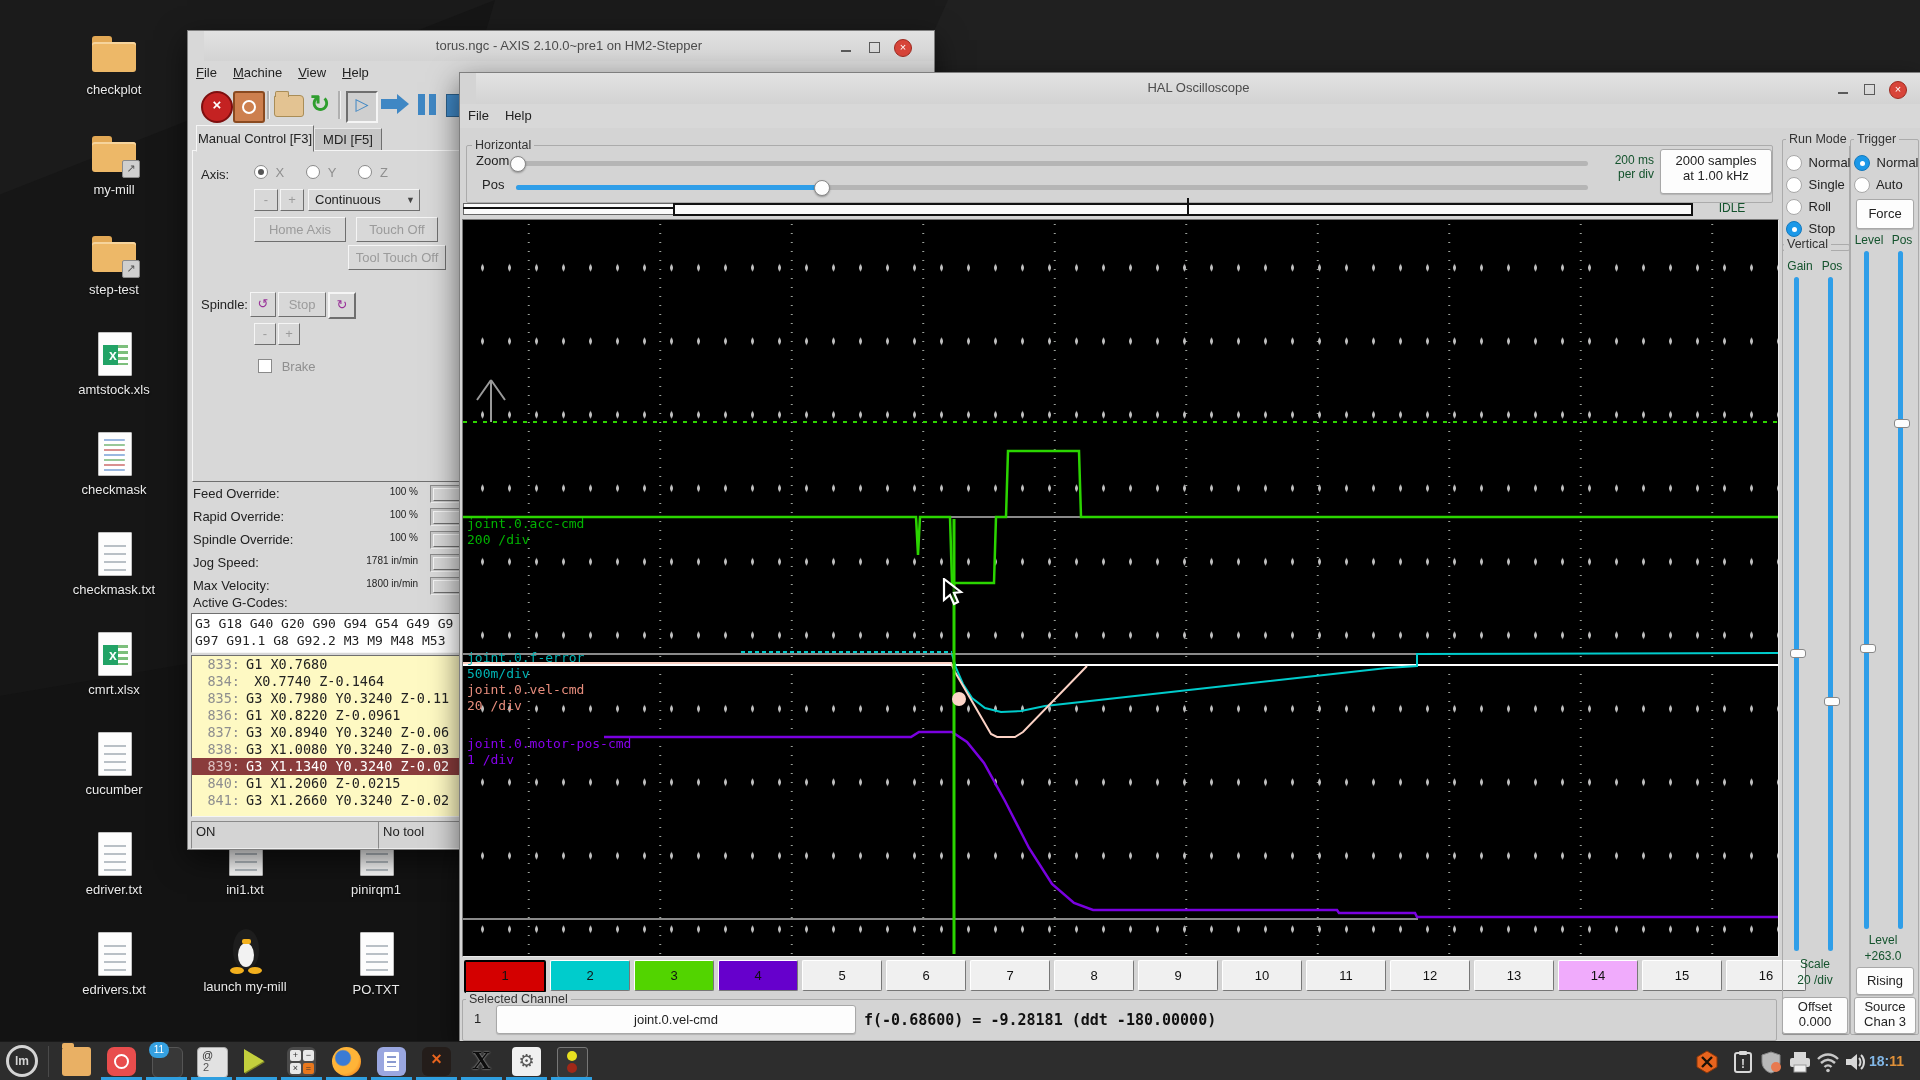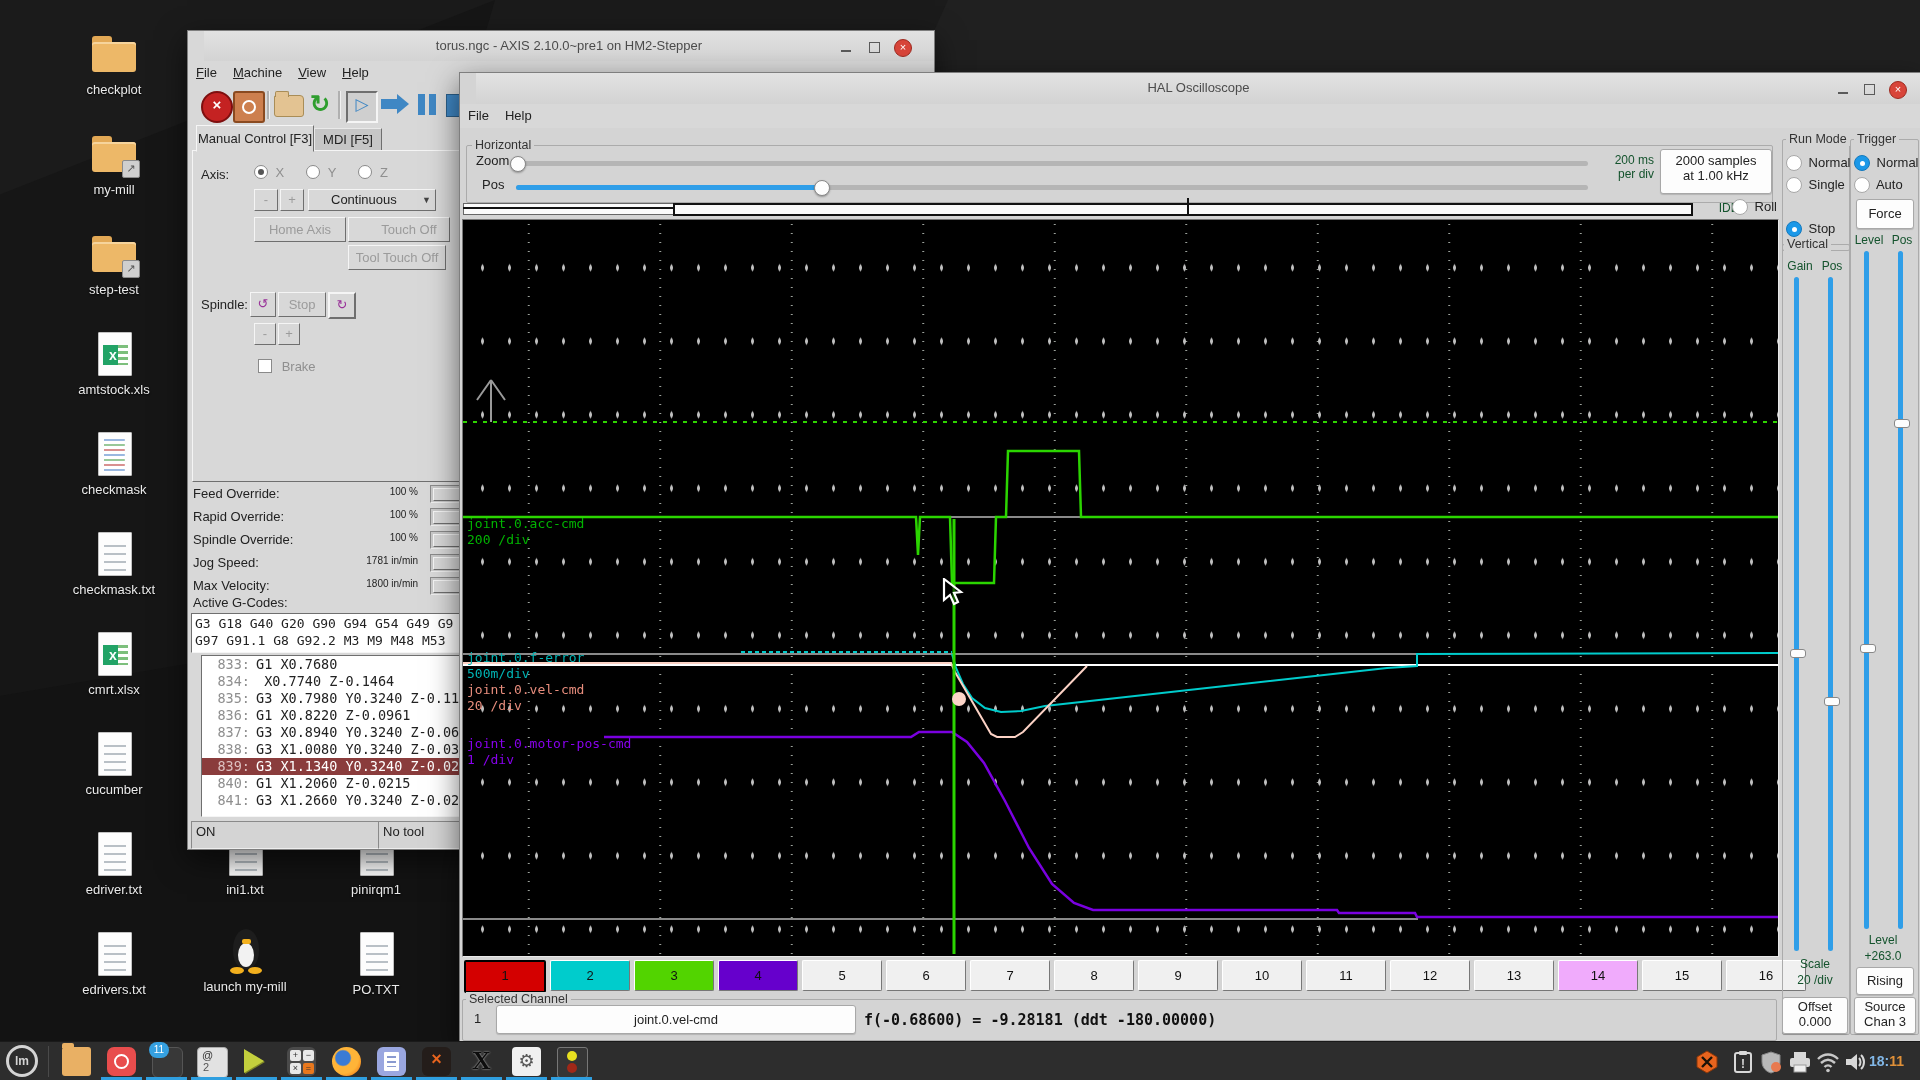--- a/index.html
+++ b/index.html
@@ -70,21 +70,21 @@
   .notebook{position:absolute;left:4px;top:119px;width:736px;height:330px;border:1px solid;border-color:#f5f5f5 #6f6f6f #6f6f6f #f5f5f5;background:#d8d8d8;}
   .axis-label{font-size:13px;color:#222;}
   .graylab{color:#8f8f8f;}
   .ovr-row{position:absolute;left:5px;height:22px;width:740px;}
   .ovr-label{position:absolute;left:0;top:3px;font-size:13px;}
   .ovr-value{position:absolute;left:130px;width:95px;top:3px;text-align:right;font-size:10px;}
   .ovr-slider{position:absolute;left:237px;top:2px;width:150px;height:16px;background:#c9c9c9;border:1px solid;border-color:#8a8a8a #eee #eee #8a8a8a;}
   .ovr-knob{position:absolute;left:2px;top:1.5px;width:30px;height:11px;background:#d8d8d8;border:1px solid;border-color:#f5f5f5 #6f6f6f #6f6f6f #f5f5f5;}
   .mono{font-family:"DejaVu Sans Mono",monospace;}
   #gcode-box{left:3px;top:582px;width:370px;height:36px;font-size:13px;line-height:17px;padding:1px 3px;overflow:hidden;white-space:nowrap;}
-  #gcode-list{left:13px;top:624px;width:370px;height:160px;background:#ffffff;border:1px solid;border-color:#6f6f6f #f5f5f5 #f5f5f5 #6f6f6f;overflow:hidden;}
+  #gcode-list{left:3px;top:624px;width:370px;height:160px;background:#fef9c3;border:1px solid;border-color:#6f6f6f #f5f5f5 #f5f5f5 #6f6f6f;overflow:hidden;}
   .gline{height:17px;line-height:17px;font-size:13.5px;white-space:pre;}
   .gline .gnum{display:inline-block;width:48px;text-align:right;color:#8f8f8f;padding-right:6px;}
   .gline.active{background:#8a3c3c;color:#fff;}
   .gline.active .gnum{color:#ddc0c0;}
   .status-cell{position:absolute;top:790px;height:22px;background:#d4d4d4;border:1px solid;border-color:#8a8a8a #eee #eee #8a8a8a;font-size:13px;padding:2px 4px;}
   
   #scope-win{left:459px;top:72px;width:1461px;height:969px;z-index:10;background:#d4d4d4;}
   .groupbox{position:absolute;border:1px solid #ababab;border-radius:2px;}
   .groupbox-label{position:absolute;font-size:12.5px;color:#333;background:#d4d4d4;padding:0 3px;}
   .slider-groove{position:absolute;height:5px;background:#b5b5b5;border-radius:3px;}
@@ -280,26 +280,26 @@
 
     <div class="tab active" style="left:8px;width:116px;">Manual Control [F3]</div>
     <div class="tab inactive" style="left:126px;width:66px;">MDI [F5]</div>
     <div class="notebook"></div>
 
     <div class="abs axis-label" style="left:13px;top:136px;">Axis:</div>
     <div class="abs" id="axis-radios" style="left:66px;top:134px;"><span style="margin-right: 22px;"><span class="radio sel"></span><span class="axis-label graylab" style="margin-left: 4px;"> X</span></span><span style="margin-right: 22px;"><span class="radio"></span><span class="axis-label graylab" style="margin-left: 4px;"> Y</span></span><span style="margin-right: 22px;"><span class="radio"></span><span class="axis-label graylab" style="margin-left: 4px;"> Z</span></span></div>
 
     <div class="abs raised tkbtn disabled" style="left:66px;top:158px;width:22px;height:20px;line-height:20px;">-</div>
     <div class="abs raised tkbtn disabled" style="left:92px;top:158px;width:22px;height:20px;line-height:20px;">+</div>
-    <div class="abs raised tkbtn" style="left:120px;top:158px;width:104px;height:20px;line-height:20px;text-align:left;padding-left:22px;">
+    <div class="abs raised tkbtn" style="left:120px;top:158px;width:104px;height:20px;line-height:20px;text-align:left;padding-left:6px;">
       <span>Continuous</span>
       <span style="float:right;margin-right:4px;font-size:9px;color:#444;">▼</span>
     </div>
     <div class="abs raised tkbtn disabled" style="left:66px;top:186px;width:90px;height:23px;line-height:23px;">Home Axis</div>
-    <div class="abs raised tkbtn disabled" style="left:160px;top:186px;width:80px;height:23px;line-height:23px;padding-left:20px;">Touch Off</div>
+    <div class="abs raised tkbtn disabled" style="left:168px;top:186px;width:80px;height:23px;line-height:23px;">Touch Off</div>
     <div class="abs raised tkbtn disabled" style="left:160px;top:214px;width:96px;height:23px;line-height:23px;">Tool Touch Off</div>
 
     <div class="abs axis-label" style="left:13px;top:266px;">Spindle:</div>
     <div class="abs raised tkbtn" style="left:62px;top:261px;width:24px;height:23px;line-height:22px;color:#993399;">↺</div>
     <div class="abs raised tkbtn disabled" style="left:90px;top:261px;width:46px;height:23px;line-height:23px;">Stop</div>
     <div class="abs raised tkbtn" style="left:140px;top:261px;width:24px;height:23px;line-height:22px;color:#993399;border-width:2px;">↻</div>
     <div class="abs raised tkbtn disabled" style="left:66px;top:292px;width:20px;height:20px;line-height:20px;">-</div>
     <div class="abs raised tkbtn disabled" style="left:90px;top:292px;width:20px;height:20px;line-height:20px;">+</div>
     <div class="abs" style="left:70px;top:328px;">
       <span class="checkbox"></span>
@@ -453,21 +453,21 @@
     <div class="groupbox-label" style="left:6px;top:919px;">Selected Channel</div>
     <div class="abs" style="left:14px;top:938px;font-size:13px;">1</div>
     <div class="rp-btn" style="left:36px;top:932px;width:358px;height:27px;line-height:27px;">joint.0.vel-cmd</div>
     <div class="abs mono" style="left:404px;top:938px;font-size:15px;font-weight:bold;color:#111;">f(-0.68600) = -9.28181 (ddt -180.00000)</div>
 
     <div class="groupbox" style="left:1322px;top:66px;width:66px;height:110px;"></div>
     <div class="groupbox-label" style="left:1326px;top:59px;">Run Mode</div>
     <div id="run-mode-radios">
         <div style="position: absolute; left: 1326px; top: 82px;"><span class="gradio"></span><span style="font-size: 13px; margin-left: 3px; vertical-align: 1px;"> Normal</span></div>
         <div style="position: absolute; left: 1326px; top: 104px;"><span class="gradio"></span><span style="font-size: 13px; margin-left: 3px; vertical-align: 1px;"> Single</span></div>
-        <div style="position: absolute; left: 1272px; top: 126px;"><span class="gradio"></span><span style="font-size: 13px; margin-left: 3px; vertical-align: 1px;"> Roll</span></div>
+        <div style="position: absolute; left: 1326px; top: 126px;"><span class="gradio"></span><span style="font-size: 13px; margin-left: 3px; vertical-align: 1px;"> Roll</span></div>
         <div style="position: absolute; left: 1326px; top: 148px;"><span class="gradio sel"></span><span style="font-size: 13px; margin-left: 3px; vertical-align: 1px;"> Stop</span></div>
       </div>
 
     <div class="groupbox" style="left:1390px;top:66px;width:67px;height:894px;"></div>
     <div class="groupbox-label" style="left:1394px;top:59px;">Trigger</div>
     <div id="trigger-radios">
         <div style="position: absolute; left: 1394px; top: 82px;"><span class="gradio sel"></span><span style="font-size: 13px; margin-left: 3px; vertical-align: 1px;"> Normal</span></div>
         <div style="position: absolute; left: 1394px; top: 104px;"><span class="gradio"></span><span style="font-size: 13px; margin-left: 3px; vertical-align: 1px;"> Auto</span></div>
       </div>
     <div class="rp-btn" style="left:1396px;top:126px;width:56px;height:28px;line-height:28px;">Force</div>

